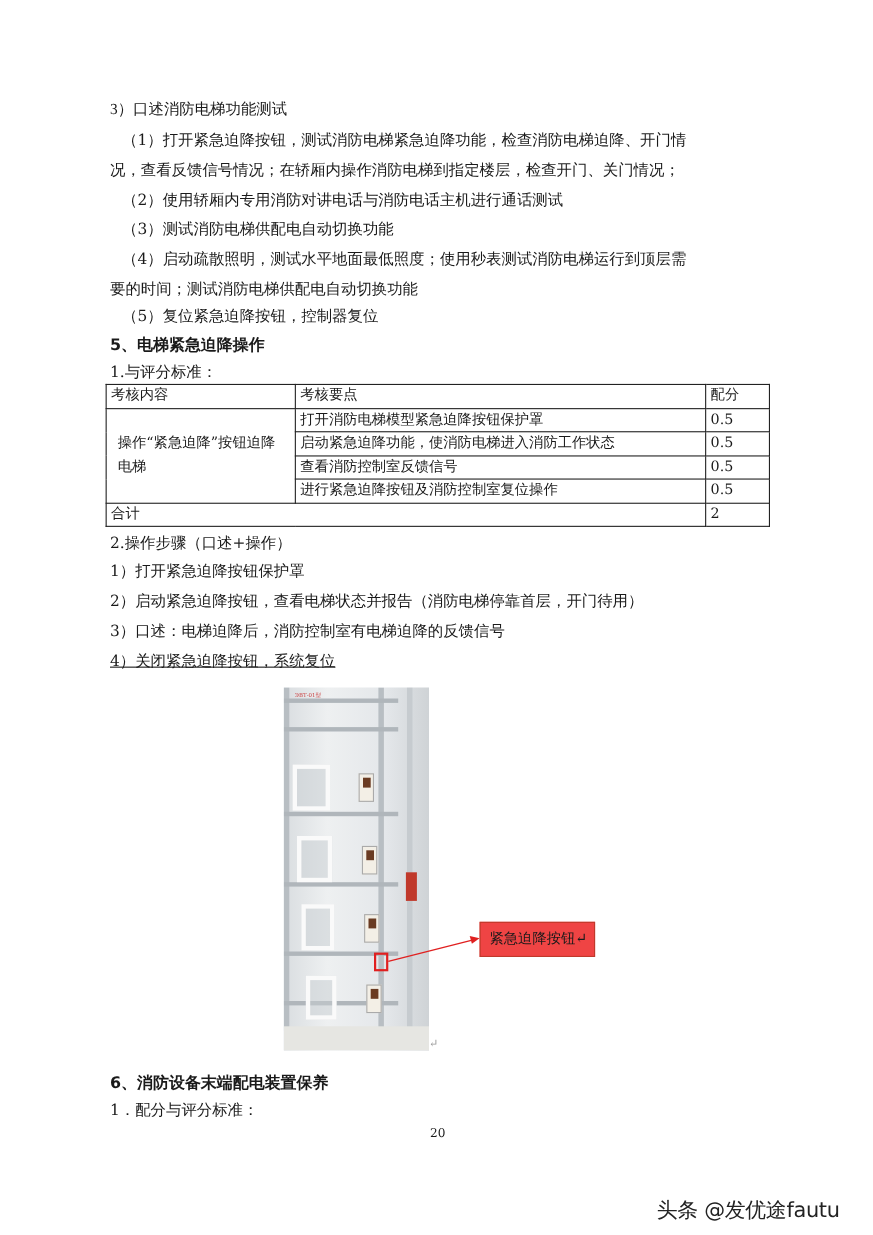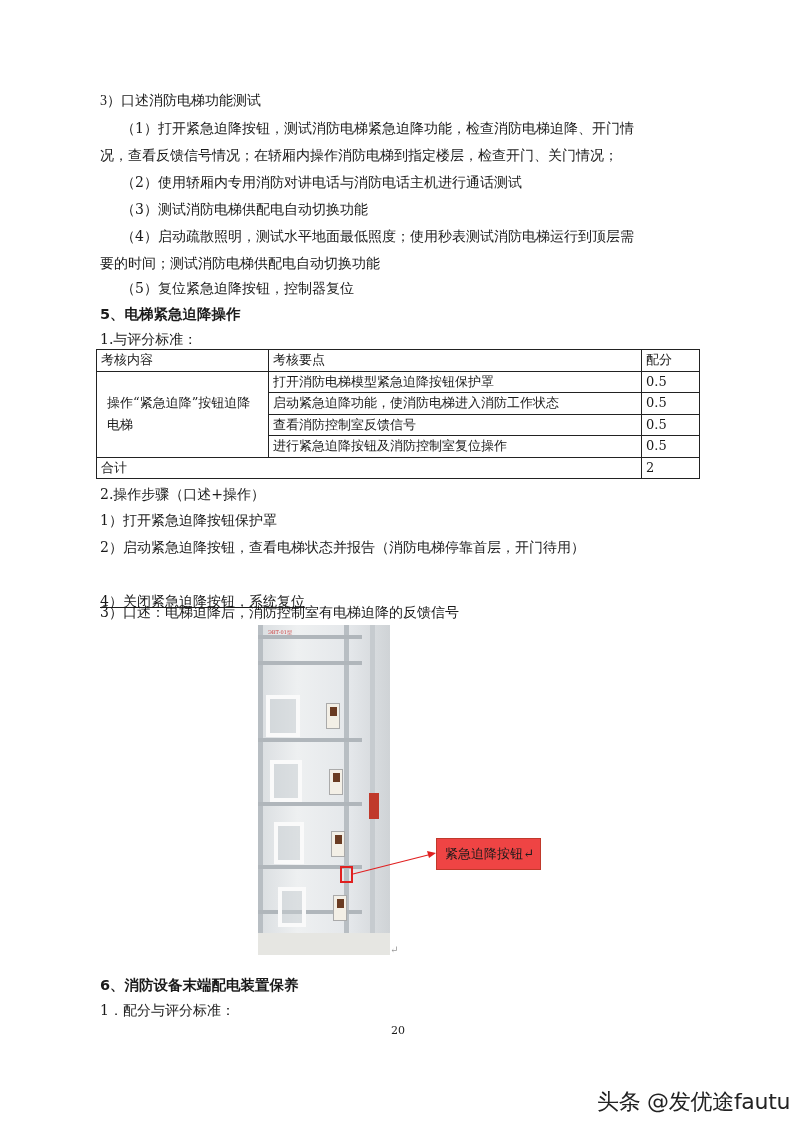--- a/index.html
+++ b/index.html
@@ -1,39 +1,39 @@
 <!DOCTYPE html>
 <html><head>
   <meta charset="utf-8">
   <style>
     * { margin: 0; padding: 0; box-sizing: border-box; }
     html, body { width: 794px; height: 1123px; background: #ffffff; overflow: hidden; }
     body { position: relative; font-family: "DejaVu Serif", "Liberation Serif", serif; color: #1a1a1a; }
     .line { position: absolute; left: 100px; font-size: 14px; line-height: 20px; white-space: nowrap; }
-    .ind { left: 121px; }
+    .ind { left: 111px; }
     .bold { font-weight: bold; font-family: "DejaVu Sans", "Liberation Sans", sans-serif; font-size: 14.5px; }
     table.score { position: absolute; left: 96px; top: 349px; width: 604px; border-collapse: collapse; font-size: 13px; }
     table.score td { border: 1px solid #222; height: 21.5px; padding: 0 4px; line-height: 18px; }
     .photo { position: absolute; left: 258px; top: 625px; width: 132px; height: 330px; overflow: hidden;
              background: linear-gradient(90deg, #d9dde0 0%, #eef0f1 30%, #e4e7ea 70%, #cfd3d6 100%); }
     .frame-v { position: absolute; top: 0; bottom: 18px; width: 5px; background: #b8bec3; }
     .frame-h { position: absolute; left: 0; right: 28px; height: 4px; background: #b0b6bb; }
     .door { position: absolute; border: 4px solid #fafafa; background: rgba(200,205,210,0.5); }
     .panel { position: absolute; width: 14px; height: 26px; background: #f3efe6; border: 1px solid #aaa; }
     .panel::before { content: ""; position: absolute; left: 3px; top: 3px; width: 7px; height: 9px; background: #6a3b22; }
     .base { position: absolute; left: 0; right: 0; bottom: 0; height: 22px; background: #e6e6e2; }
     .redbox { position: absolute; left: 340px; top: 866px; width: 13px; height: 17px; border: 2px solid #e02020; }
     .fireplate { position: absolute; left: 369px; top: 793px; width: 10px; height: 26px; background: #c0392b; }
     .callout { position: absolute; left: 436px; top: 838px; width: 105px; height: 32px; border: 1px solid #c0392b;
                font-size: 13px; line-height: 30px; padding-left: 8px; background: #ef4444; }
     svg.arrow { position: absolute; left: 340px; top: 840px; }
     .retmark { position: absolute; left: 390px; top: 944px; font-size: 10px; color: #999; }
     .pagenum { position: absolute; left: 391px; top: 1024px; font-size: 11px; }
     .watermark { position: absolute; left: 597px; top: 1087px; font-family: "DejaVu Sans", "Liberation Sans", sans-serif;
-                 font-size: 22px; color: #222; text-shadow: 0 0 2px #fff; letter-spacing: -0.3px; }
+                 font-size: 19px; color: #222; text-shadow: 0 0 2px #fff; letter-spacing: -0.3px; }
   </style>
 </head>
 <body>
 
 <div class="line" style="top:91px;font-family:Liberation Serif, serif;">3）口述消防电梯功能测试</div>
 <div class="line ind" style="top:118px;">（1）打开紧急迫降按钮，测试消防电梯紧急迫降功能，检查消防电梯迫降、开门情</div>
 <div class="line" style="top:145px;">况，查看反馈信号情况；在轿厢内操作消防电梯到指定楼层，检查开门、关门情况；</div>
 <div class="line ind" style="top:172px;">（2）使用轿厢内专用消防对讲电话与消防电话主机进行通话测试</div>
 <div class="line ind" style="top:199px;">（3）测试消防电梯供配电自动切换功能</div>
 <div class="line ind" style="top:226px;">（4）启动疏散照明，测试水平地面最低照度；使用秒表测试消防电梯运行到顶层需</div>
@@ -70,21 +70,21 @@
   <tr>
     <td colspan="2">合计</td>
     <td>2</td>
   </tr>
 </tbody>
   </table>
 
 <div class="line" style="top:484px;">2.操作步骤（口述+操作）</div>
 <div class="line" style="top:510px;">1）打开紧急迫降按钮保护罩</div>
 <div class="line" style="top:537px;">2）启动紧急迫降按钮，查看电梯状态并报告（消防电梯停靠首层，开门待用）</div>
-<div class="line" style="top:564px;margin-top:38px;">3）口述：电梯迫降后，消防控制室有电梯迫降的反馈信号</div>
+<div class="line" style="top:564px;">3）口述：电梯迫降后，消防控制室有电梯迫降的反馈信号</div>
 <div class="line" style="top:591px;text-decoration:underline;">4）关闭紧急迫降按钮，系统复位</div>
 
 <div class="photo">
   <div class="frame-v" style="left:0;"></div>
   <div class="frame-v" style="left:86px;"></div>
   <div class="frame-v" style="left:112px; background:#c6cbcf;"></div>
   <div class="frame-h" style="top:10px;"></div>
   <div class="frame-h" style="top:36px;"></div>
   <div class="frame-h" style="top:113px;"></div>
   <div class="frame-h" style="top:177px;"></div>

